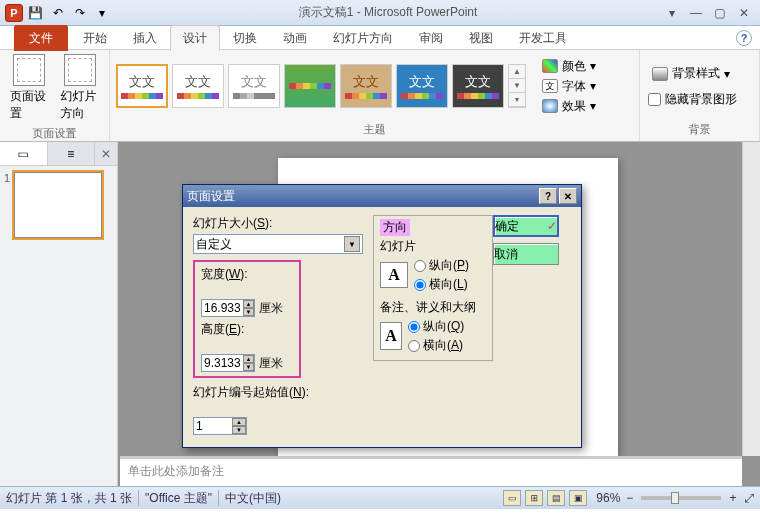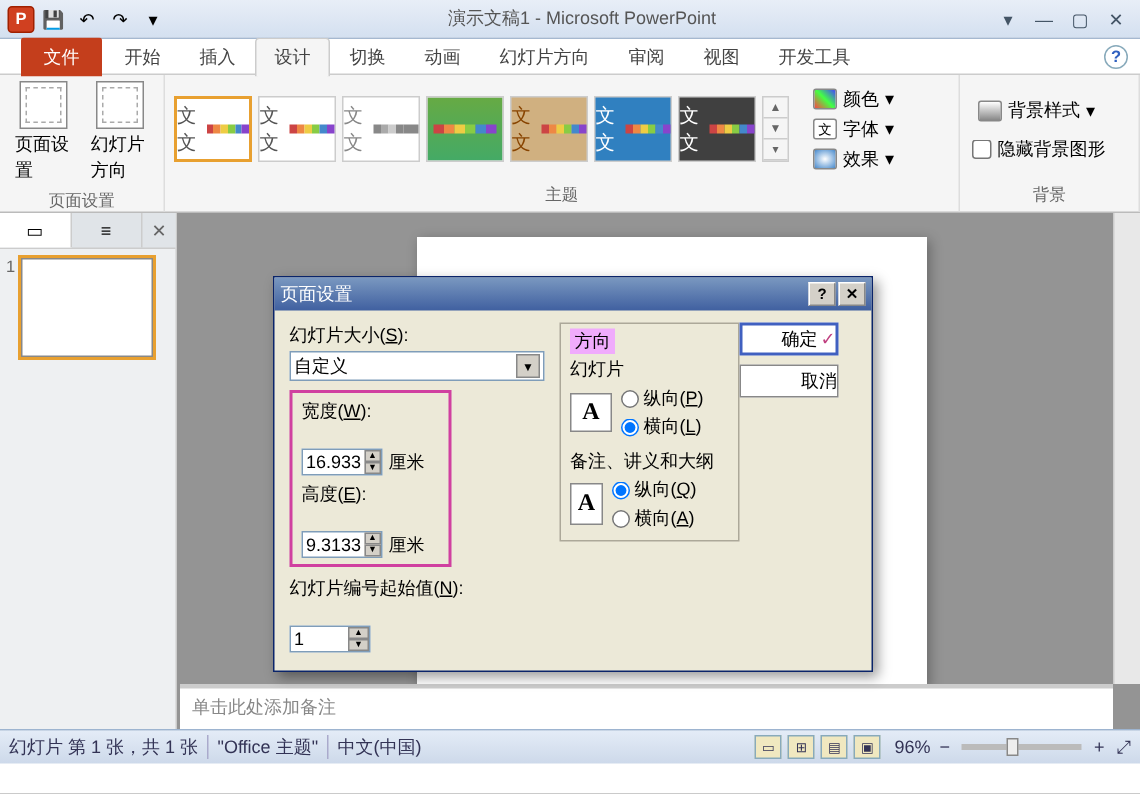--- a/index.html
+++ b/index.html
@@ -17,21 +17,21 @@
 .tab.active{border-color:#ccc;background:#f5f5f5;border-radius:3px 3px 0 0}
 .help-btn{margin-left:auto;margin-right:8px;color:#3060c0;font-weight:bold;border:1px solid #8ab;border-radius:50%;width:16px;height:16px;display:flex;align-items:center;justify-content:center;font-size:11px}
 .ribbon{height:92px;background:#f5f5f5;display:flex;border-bottom:1px solid #bbb}
 .rib-group{border-right:1px solid #ddd;display:flex;flex-direction:column;padding:2px 6px}
 .rib-content{flex:1;display:flex;align-items:center;gap:4px}
 .rib-label{text-align:center;color:#666;font-size:11px;padding:2px 0}
 .big-btn{display:flex;flex-direction:column;align-items:center;gap:2px;padding:2px 4px;width:48px}
 .big-icon{width:32px;height:32px;border:1px solid #888;background:#fff;position:relative}
 .big-icon::after{content:"";position:absolute;inset:3px;border:1px dashed #aaa}
 .theme-row{display:flex;gap:4px;align-items:center}
-.theme-thumb{width:52px;height:44px;border:1px solid #ccc;background:#fff;display:flex;align-items:center;justify-content:center;gap:2px;position:relative}
+.theme-thumb{width:52px;height:44px;border:1px solid #ccc;background:#fff;display:flex;flex-direction:column;align-items:center;justify-content:center;gap:2px;position:relative}
 .theme-thumb.sel{border:2px solid #e8a030}
 .theme-txt{font-size:13px;color:#555}
 .theme-bar{width:42px;height:6px;display:flex}
 .theme-bar span{flex:1}
 .tb-1 span:nth-child(1){background:#c44}.tb-1 span:nth-child(2){background:#e84}.tb-1 span:nth-child(3){background:#ec4}.tb-1 span:nth-child(4){background:#8c4}.tb-1 span:nth-child(5){background:#48c}.tb-1 span:nth-child(6){background:#84c}
 .tb-g span{background:#888}.tb-g span:nth-child(2){background:#aaa}.tb-g span:nth-child(3){background:#ccc}
 .theme-thumb.green{background:linear-gradient(#6a4,#4a6)}
 .theme-thumb.tan{background:#d0b080}
 .theme-thumb.blue{background:#3080c0}
 .theme-thumb.dark{background:#404040}
@@ -84,21 +84,21 @@
 .spin-b div{flex:1;background:#d4d0c8;border:1px solid #888;font-size:6px;display:flex;align-items:center;justify-content:center;line-height:1}
 .dlg-mid{width:120px}
 .fieldset{border:1px solid #aca899;padding:4px 6px 6px;margin-bottom:6px}
 .fs-legend{margin-top:-11px;background:#f0abfc;display:inline-block;padding:0 3px}
 .orient-row{display:flex;gap:6px;align-items:center;margin-top:2px}
 .orient-icon{width:28px;height:26px;border:1px solid #888;background:#fff;display:flex;align-items:center;justify-content:center;font-size:16px;font-weight:bold;font-family:serif}
 .radios{display:flex;flex-direction:column;gap:2px}
 .radio-row{display:flex;align-items:center;gap:3px}
 .radio-row input{width:12px;height:12px}
 .dlg-right{display:flex;flex-direction:column;gap:6px;width:66px}
-.dlg-btn{height:22px;border:1px solid #888;background:#ffffff;display:flex;align-items:center;justify-content:flex-end;box-shadow:inset 1px 1px #fff}
+.dlg-btn{height:22px;border:1px solid #888;background:#86efac;display:flex;align-items:center;justify-content:space-between;box-shadow:inset 1px 1px #fff}
 .dlg-btn.def{border:2px solid #4060c0}
 .u{text-decoration:underline}
 </style>
 </head>
 <body>
 
 <div class="titlebar">
   <div class="qat">
     <div class="qat-btn">
         <div class="p-logo">P</div>

